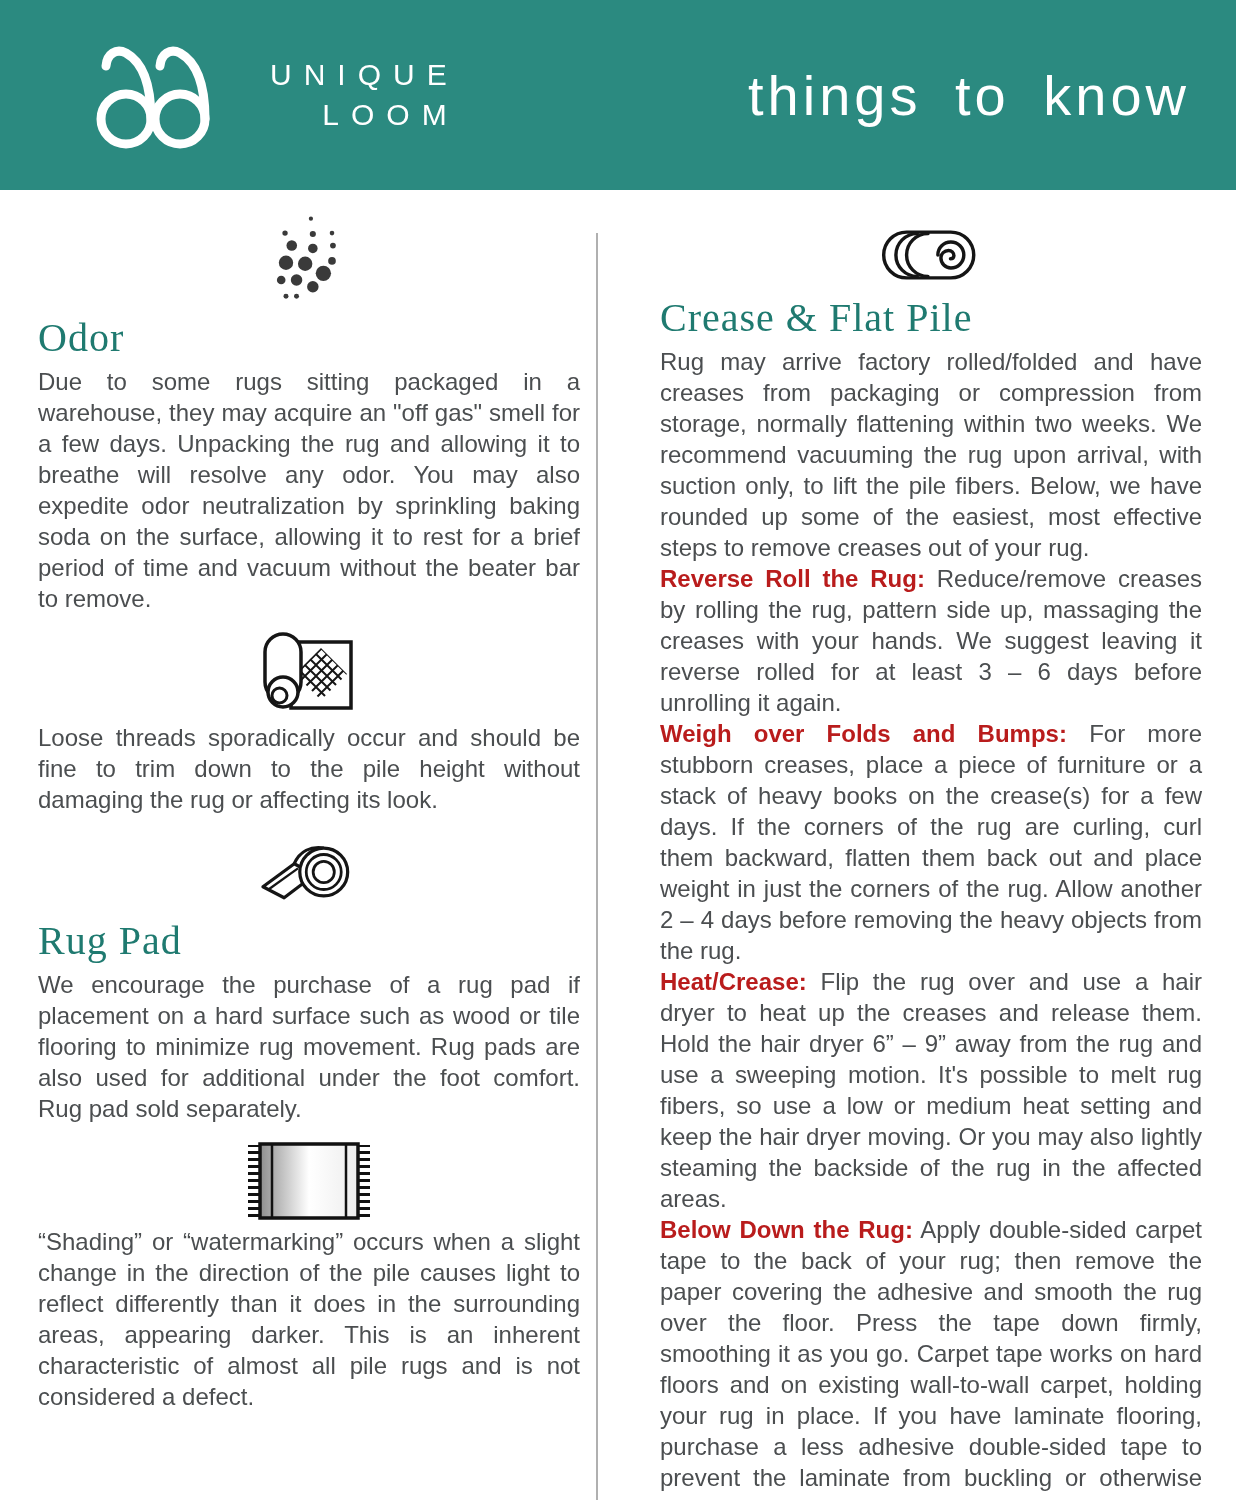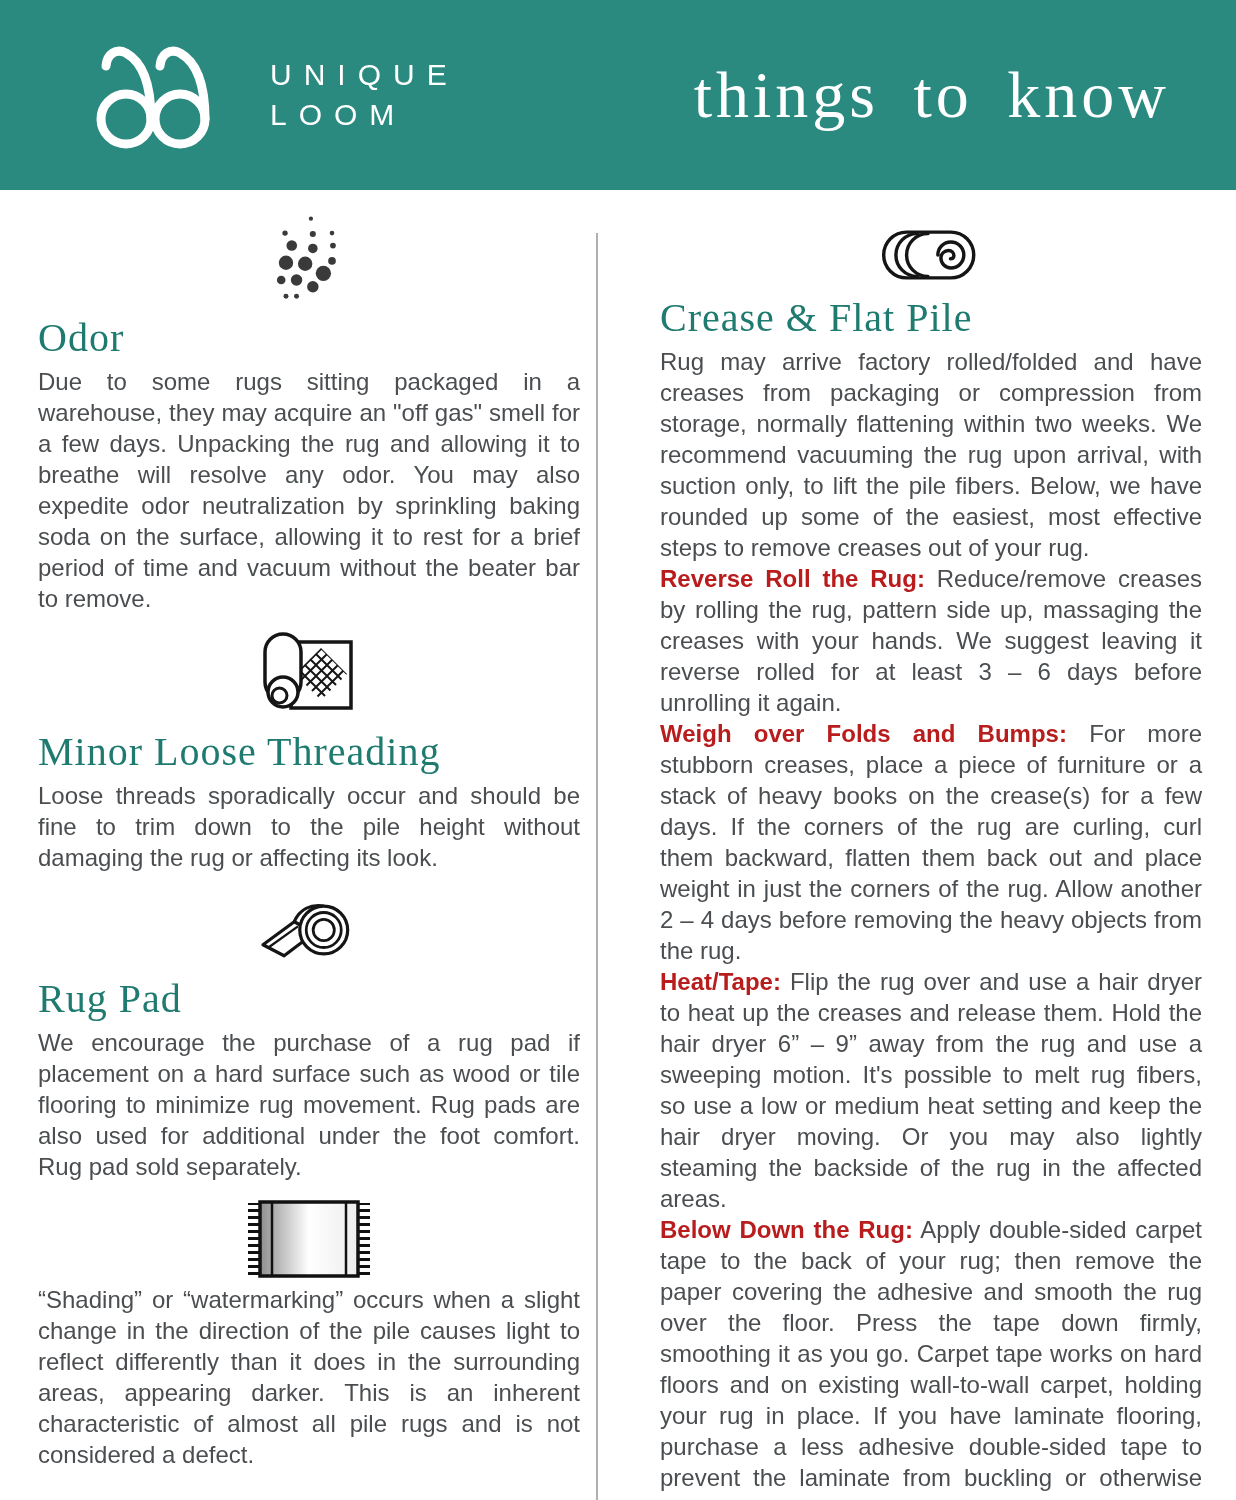--- a/index.html
+++ b/index.html
@@ -7,25 +7,25 @@
     width:1236px;height:1500px;position:relative;overflow:hidden;
     background:#ffffff;font-family:"Liberation Sans", sans-serif;
   }
   
   .header{
     height:190px;background:#2b8a80;display:flex;align-items:center;
   }
   .logo-svg{margin-left:92px;flex:0 0 auto;}
   .brand{
     margin-left:28px;color:#ffffff;font-size:30px;letter-spacing:12px;
-    line-height:1.35;text-align:left;
+    line-height:1.35;text-align:right;
   }
   .title{
-    margin-left:auto;margin-right:66px;color:#ffffff;
-    font-family:Liberation Serif, serif;font-size:66px;
+    margin-left:auto;margin-right:46px;color:#ffffff;
+    font-family:Liberation Sans, sans-serif;font-size:56px;
     letter-spacing:4px;word-spacing:14px;white-space:nowrap;
   }
   
   .divider{
     position:absolute;left:596px;top:233px;bottom:0;width:2px;background:#b0b0b0;
   }
   .content{
     display:flex;padding:22px 34px 0 38px;box-sizing:border-box;
   }
   .col{width:50%;box-sizing:border-box;}
@@ -106,21 +106,20 @@
             <path d="M0,0 L11,11 M11,0 L0,11" stroke="#151515" stroke-width="2" fill="none"></path>
           </pattern>
         </defs>
         <rect x="30" y="10" width="60" height="66" fill="#ffffff" stroke="#151515" stroke-width="3.5"></rect>
         <polygon points="60,16 86,42 60,68 34,42" fill="url(#xh)"></polygon>
         <rect x="4" y="2" width="36" height="66" rx="18" fill="#ffffff" stroke="#151515" stroke-width="3.5"></rect>
         <circle cx="22" cy="60" r="15" fill="#ffffff" stroke="#151515" stroke-width="3.5"></circle>
         <circle cx="18.5" cy="63.5" r="7.5" fill="#ffffff" stroke="#151515" stroke-width="3"></circle>
       </svg>
     </div>
-    <h2 class="sec">Minor Loose Threading</h2>
     <p class="body">Loose threads sporadically occur and should be fine to trim down to the pile height without damaging the rug or affecting its look.</p>
 
     <div class="icon-wrap sec3">
       <svg width="108" height="70" viewBox="0 0 108 76">
         <g fill="#ffffff" stroke="#151515" stroke-linejoin="round">
           <path d="M4,54 L38,29 L60,41 L27,66 Z" stroke-width="3.5"></path>
           <path d="M10,57 L42,34" fill="none" stroke-width="2.5"></path>
           <path d="M38,29 C44,15 56,10 70,12" fill="none" stroke-width="3.5"></path>
           <circle cx="70" cy="38" r="26" stroke-width="3.5"></circle>
           <circle cx="70" cy="38" r="19" stroke-width="3"></circle>
@@ -173,21 +172,21 @@
       <b class="lead">Reverse Roll the Rug:</b>
       <span>Reduce/remove creases by rolling the rug, pattern side up, massaging the creases with your hands. We suggest leaving it reverse rolled for at least 3 – 6 days before unrolling it again.</span>
     </p>
 
     <p class="body tip">
       <b class="lead">Weigh over Folds and Bumps:</b>
       <span>For more stubborn creases, place a piece of furniture or a stack of heavy books on the crease(s) for a few days. If the corners of the rug are curling, curl them backward, flatten them back out and place weight in just the corners of the rug. Allow another 2 – 4 days before removing the heavy objects from the rug.</span>
     </p>
 
     <p class="body tip">
-      <b class="lead">Heat/Tape:</b>
+      <b class="lead">Heat/Crease:</b>
       <span>Flip the rug over and use a hair dryer to heat up the creases and release them. Hold the hair dryer 6” – 9” away from the rug and use a sweeping motion. It's possible to melt rug fibers, so use a low or medium heat setting and keep the hair dryer moving. Or you may also lightly steaming the backside of the rug in the affected areas.</span>
     </p>
 
     <p class="body tip">
       <b class="lead">Below Down the Rug:</b>
       <span>Apply double-sided carpet tape to the back of your rug; then remove the paper covering the adhesive and smooth the rug over the floor. Press the tape down firmly, smoothing it as you go. Carpet tape works on hard floors and on existing wall-to-wall carpet, holding your rug in place. If you have laminate flooring, purchase a less adhesive double-sided tape to prevent the laminate from buckling or otherwise being damaged.</span>
     </p>
 
   </div>
 </div>

